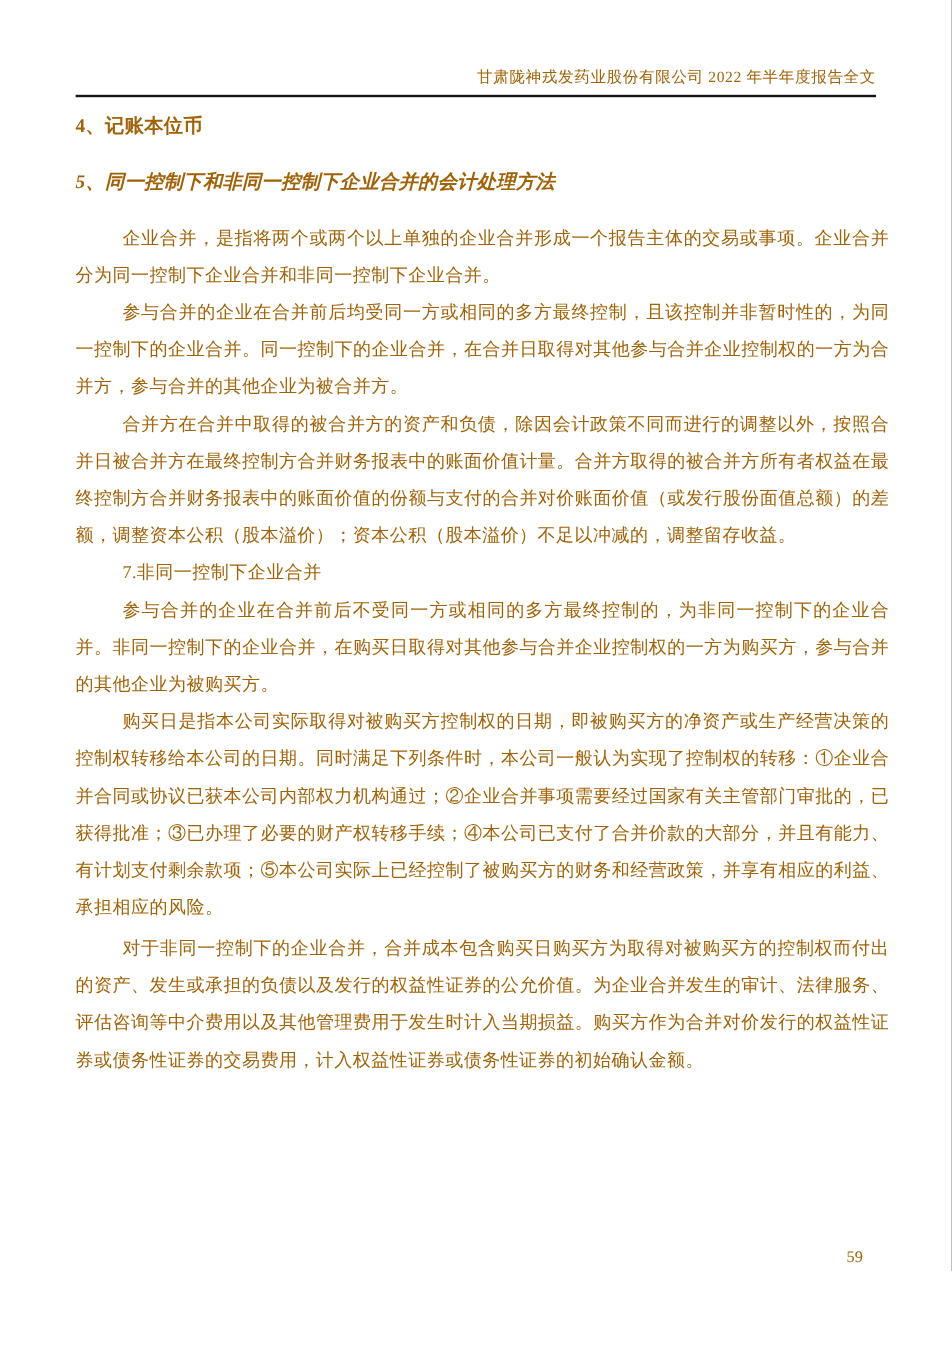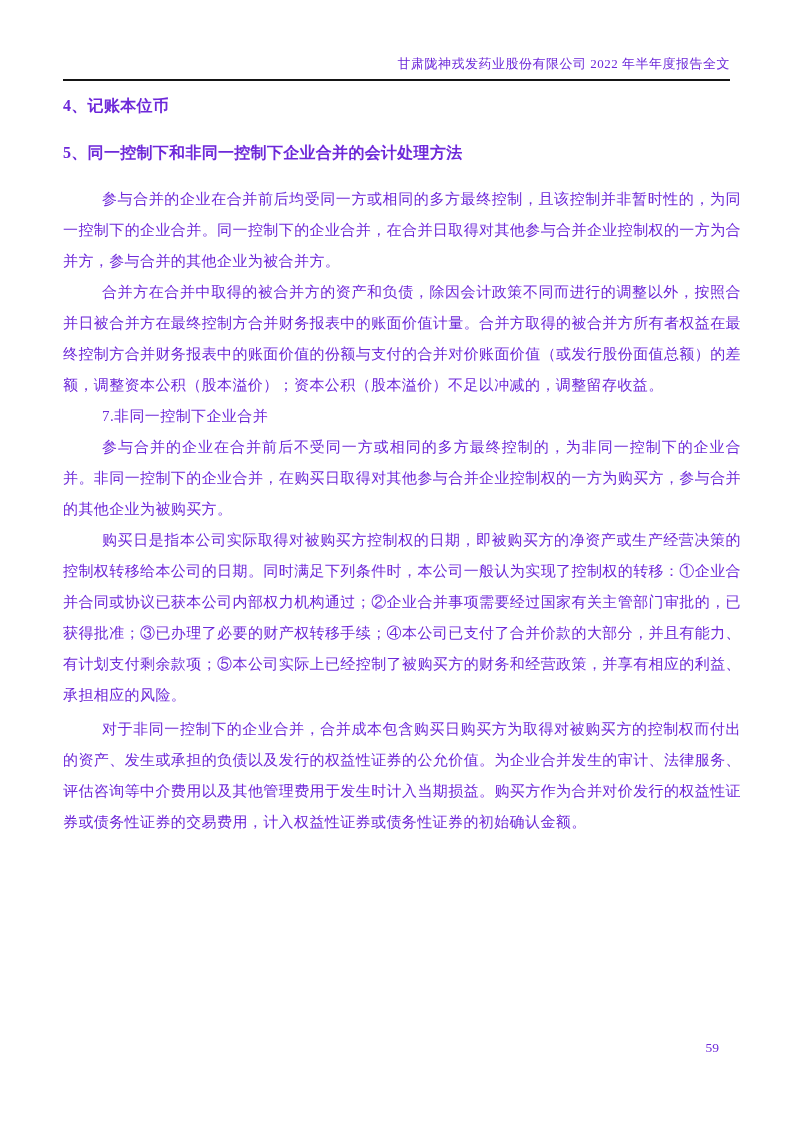--- a/index.html
+++ b/index.html
@@ -4,21 +4,21 @@
 <style>
   * { margin: 0; padding: 0; box-sizing: border-box; }
   html, body { background: #888; }
   .page {
     position: relative;
     width: 793px;
     height: 1122px;
     margin: 0 auto;
     background: #ffffff;
     font-family: "Liberation Serif", "DejaVu Serif", serif;
-    color: #6d28d9;
+    color: #a16207;
     overflow: hidden;
   }
   .page-header {
     position: absolute;
     left: 63px;
     right: 63px;
     top: 0;
     padding-top: 55px;
     padding-bottom: 7px;
     text-align: right;
@@ -33,21 +33,21 @@
     right: 52px;
     top: 80px;
   }
   .h-num {
     font-size: 16px;
     font-weight: bold;
     line-height: 31px;
     letter-spacing: 0.3px;
   }
   .h4 { margin: 10px 0 16px 0; }
-  .h5 { margin: 9px 0 16px 0; }
+  .h5 { margin: 9px 0 16px 0; font-style: italic; }
   .para {
     font-size: 15px;
     line-height: 31px;
     text-align: justify;
     text-indent: 39px;
     letter-spacing: 0.4px;
     margin: 0;
   }
   .para.last { margin-top: 3px; }
   .sub-item {
@@ -73,20 +73,21 @@
 
   <div class="page-header">甘肃陇神戎发药业股份有限公司 2022 年半年度报告全文</div>
 
   <div class="content">
 
     <div class="h-num h4">4、记账本位币</div>
 
 
     <div class="h-num h5">5、同一控制下和非同一控制下企业合并的会计处理方法</div>
 
+    <p class="para">企业合并，是指将两个或两个以上单独的企业合并形成一个报告主体的交易或事项。企业合并分为同一控制下企业合并和非同一控制下企业合并。</p>
 
 
     <p class="para">参与合并的企业在合并前后均受同一方或相同的多方最终控制，且该控制并非暂时性的，为同一控制下的企业合并。同一控制下的企业合并，在合并日取得对其他参与合并企业控制权的一方为合并方，参与合并的其他企业为被合并方。</p>
 
     <p class="para">合并方在合并中取得的被合并方的资产和负债，除因会计政策不同而进行的调整以外，按照合并日被合并方在最终控制方合并财务报表中的账面价值计量。合并方取得的被合并方所有者权益在最终控制方合并财务报表中的账面价值的份额与支付的合并对价账面价值（或发行股份面值总额）的差额，调整资本公积（股本溢价）；资本公积（股本溢价）不足以冲减的，调整留存收益。</p>
 
     <p class="sub-item">7.非同一控制下企业合并</p>
 
     <p class="para">参与合并的企业在合并前后不受同一方或相同的多方最终控制的，为非同一控制下的企业合并。非同一控制下的企业合并，在购买日取得对其他参与合并企业控制权的一方为购买方，参与合并的其他企业为被购买方。</p>
 

